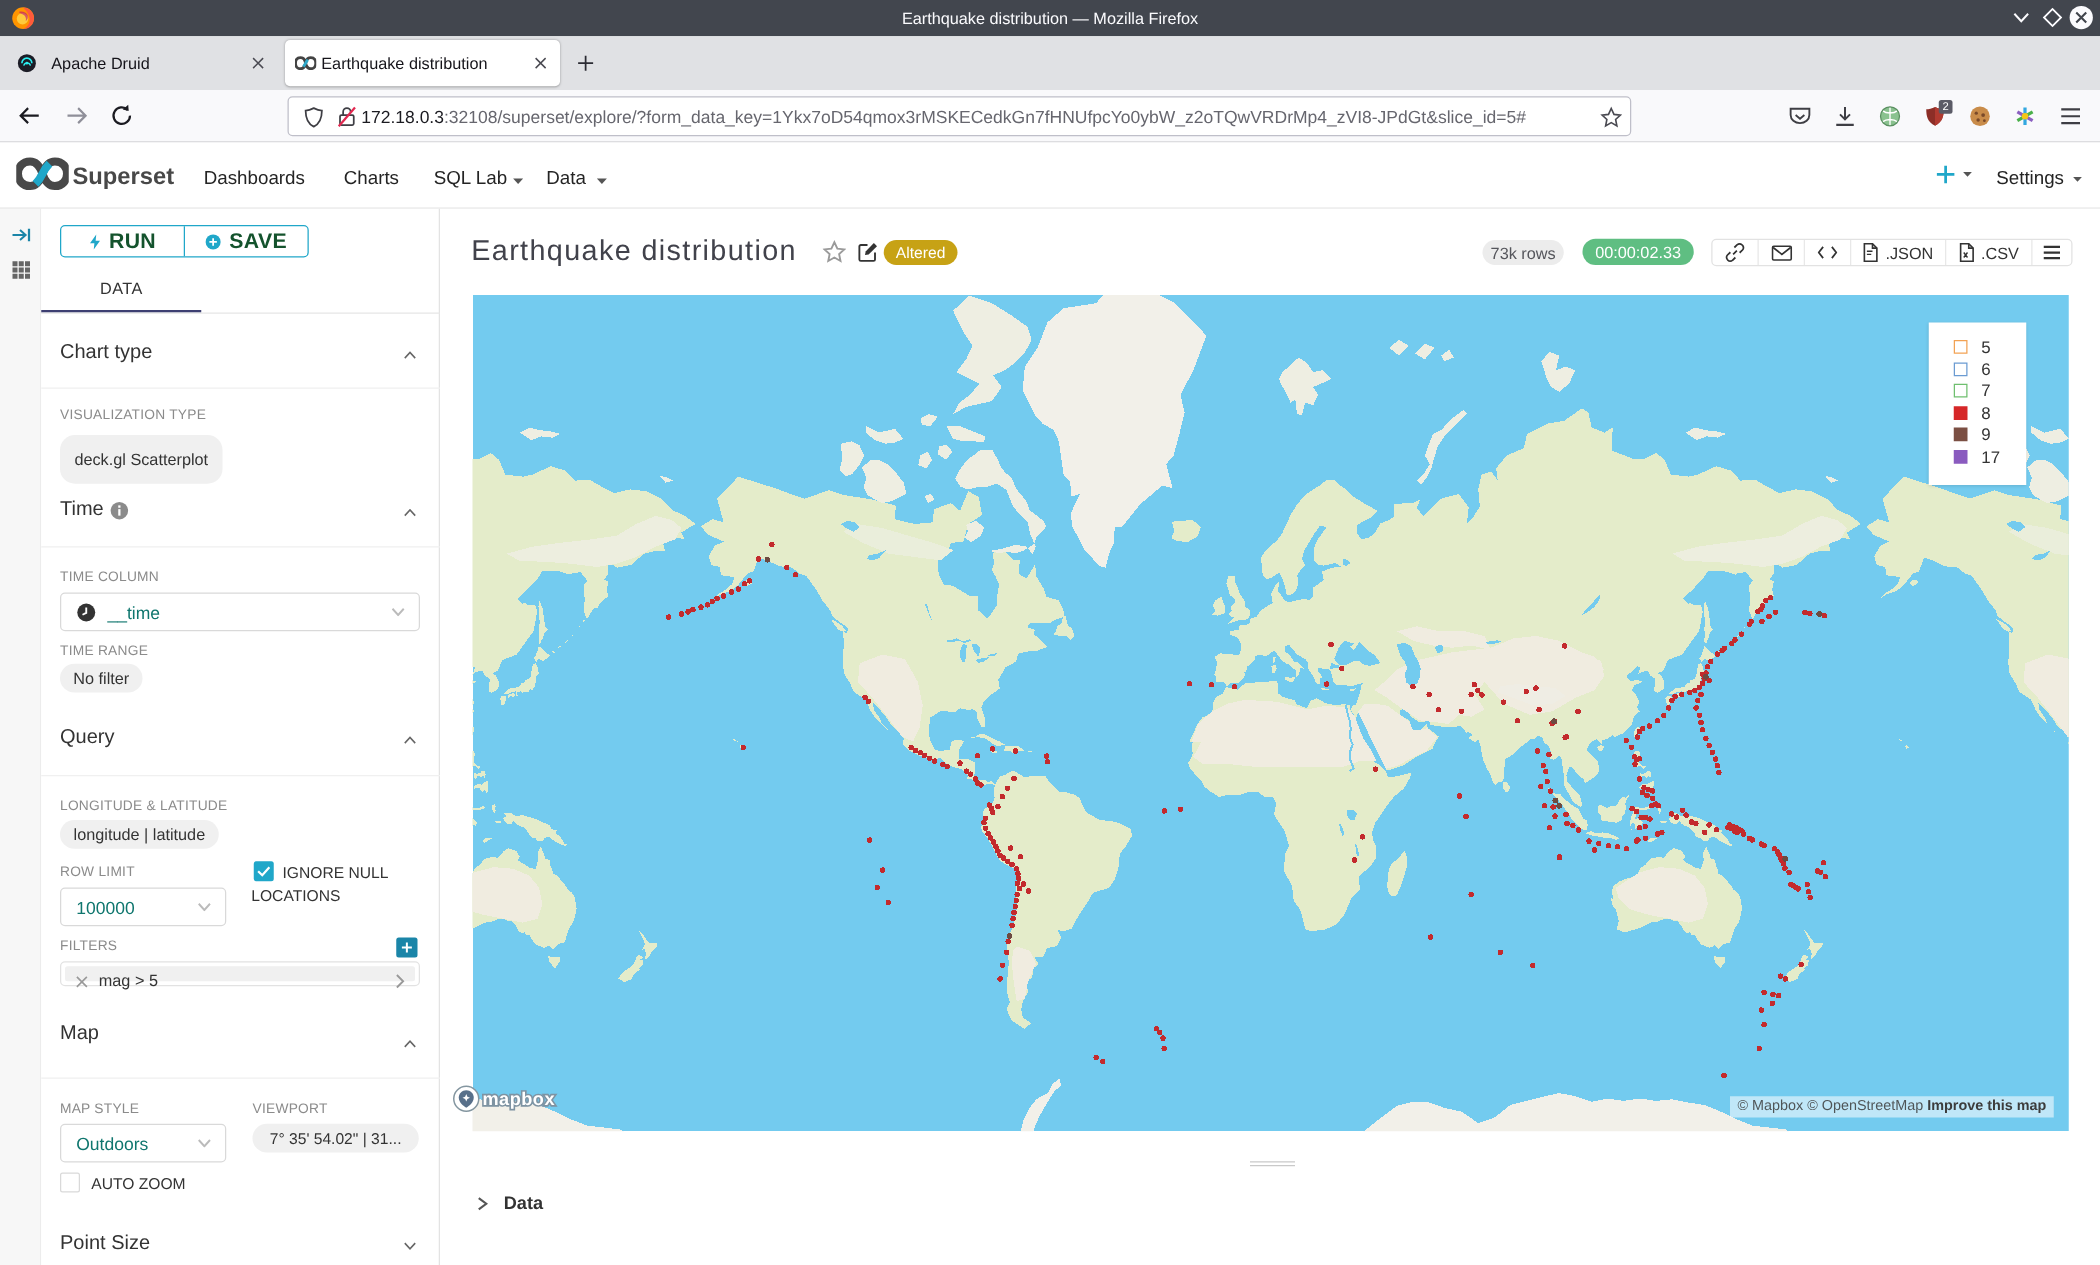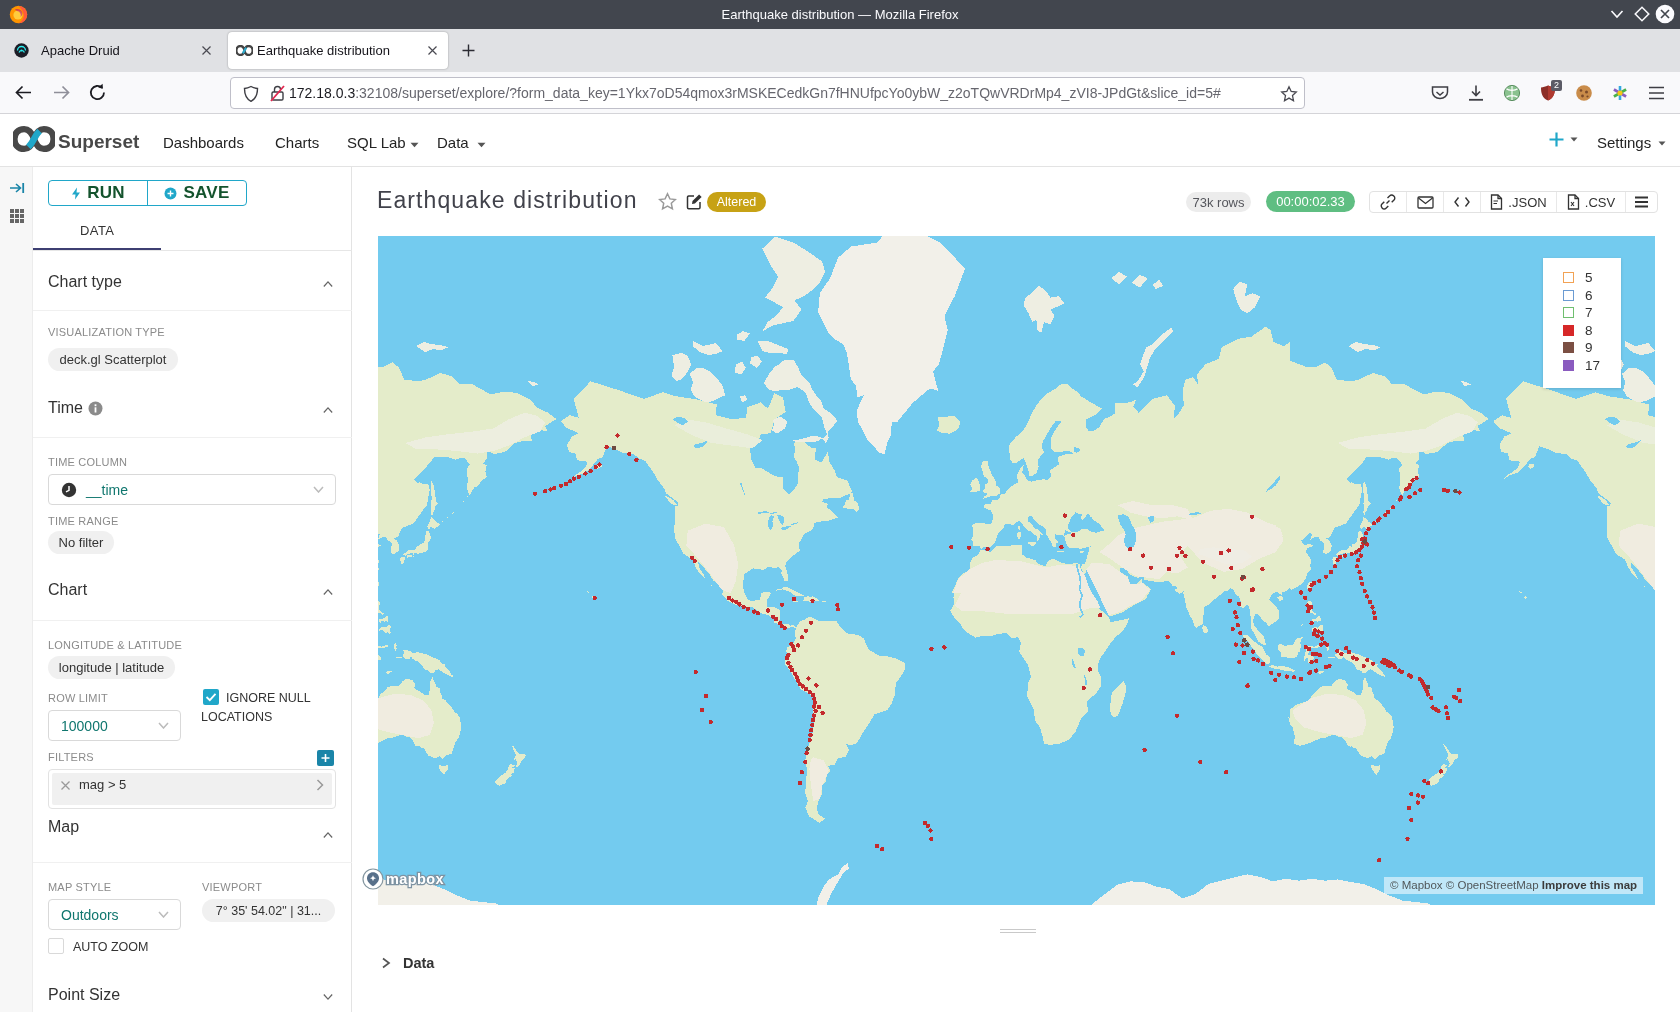--- a/index.html
+++ b/index.html
@@ -215,21 +215,21 @@
  <div class="dtab">DATA</div>
  <div class="dunder"></div>
  <div class="pdiv" style="top:83px"></div>
 
  <div class="sect" style="top:106px">Chart type</div>
  <svg class="chev" style="left:290px;top:112px" width="12" height="8" viewBox="0 0 12 8">
       <path d="M1 7 L6 1.5 L11 7" stroke="#666" stroke-width="1.5" fill="none"></path>
     </svg>
  <div class="pdiv" style="top:143px;background:#f0f0f0"></div>
  <div class="lab" style="top:159px">VISUALIZATION TYPE</div>
- <div class="pill" style="left:15px;top:181px;width:130px;height:23px">deck.gl Scatterplot</div>
+ <div class="pill" style="left:15px;top:181px;width:130px;height:39px">deck.gl Scatterplot</div>
 
  <div class="sect" style="top:232px">Time</div>
  <svg class="abs" style="left:55px;top:234px" width="15" height="15" viewBox="0 0 15 15">
       <circle cx="7.5" cy="7.5" r="7" fill="#8b8b8b"></circle>
       <rect x="6.6" y="6.3" width="1.8" height="5.2" fill="#fff"></rect>
       <rect x="6.6" y="3.3" width="1.8" height="1.9" fill="#fff"></rect>
     </svg>
  <svg class="chev" style="left:290px;top:238px" width="12" height="8" viewBox="0 0 12 8">
       <path d="M1 7 L6 1.5 L11 7" stroke="#666" stroke-width="1.5" fill="none"></path>
     </svg>
@@ -240,21 +240,21 @@
         <circle cx="8" cy="8" r="7.2" fill="#333"></circle>
         <path d="M8 4 V8.3 L5 9.8" stroke="#fff" stroke-width="1.5" fill="none"></path>
       </svg>__time
   <svg style="position:absolute;right:11px" width="11" height="7" viewBox="0 0 11 7">
         <path d="M1 1 L5.5 6 L10 1" stroke="#bbb" stroke-width="1.5" fill="none"></path>
       </svg>
  </div>
  <div class="lab" style="top:348px">TIME RANGE</div>
  <div class="pill" style="left:15px;top:364px;width:66px;height:23px">No filter</div>
 
- <div class="sect" style="top:414px">Chart</div>
+ <div class="sect" style="top:414px">Query</div>
  <svg class="chev" style="left:290px;top:420px" width="12" height="8" viewBox="0 0 12 8">
       <path d="M1 7 L6 1.5 L11 7" stroke="#666" stroke-width="1.5" fill="none"></path>
     </svg>
  <div class="pdiv" style="top:453px;background:#f0f0f0"></div>
  <div class="lab" style="top:472px">LONGITUDE &amp; LATITUDE</div>
  <div class="pill" style="left:15px;top:489px;width:127px;height:23px">longitude | latitude</div>
  <div class="lab" style="top:525px">ROW LIMIT</div>
  <div class="abs" style="left:170px;top:522px;width:16px;height:16px;background:#20a7c9;border-radius:2px">
   <svg width="16" height="16" viewBox="0 0 16 16">
         <path d="M3.5 8 L6.8 11.2 L12.5 4.8" stroke="#fff" stroke-width="1.8" fill="none"></path>
@@ -267,21 +267,21 @@
   <svg style="position:absolute;right:11px" width="11" height="7" viewBox="0 0 11 7">
         <path d="M1 1 L5.5 6 L10 1" stroke="#bbb" stroke-width="1.5" fill="none"></path>
       </svg>
  </div>
  <div class="lab" style="top:584px">FILTERS</div>
  <div class="abs" style="left:284px;top:583px;width:17px;height:16px;background:#1a85a8;border-radius:2px">
       <svg width="17" height="16" viewBox="0 0 17 16">
         <path d="M8.5 4 V12 M4.5 8 H12.5" stroke="#fff" stroke-width="1.6"></path>
       </svg>
     </div>
- <div class="abs" style="left:15px;top:602px;width:288px;height:40px;border:1px solid #e2e2e2;border-radius:4px">
+ <div class="abs" style="left:15px;top:602px;width:288px;height:20px;border:1px solid #e2e2e2;border-radius:4px">
   <div style="position:absolute;left:3px;top:3px;right:3px;bottom:3px;background:#f0f0f0;border-radius:2px">
    <svg class="abs" style="left:8px;top:7px" width="11" height="11" viewBox="0 0 11 11">
           <path d="M1.5 1.5 L9.5 9.5 M9.5 1.5 L1.5 9.5" stroke="#999" stroke-width="1.3"></path>
         </svg>
    <div class="abs" style="left:27px;top:4px;font-size:13px;color:#333">mag &gt; 5</div>
    <svg class="abs" style="right:8px;top:6px" width="8" height="12" viewBox="0 0 8 12">
           <path d="M1.5 1 L6.5 6 L1.5 11" stroke="#999" stroke-width="1.5" fill="none"></path>
         </svg>
   </div>
  </div>

